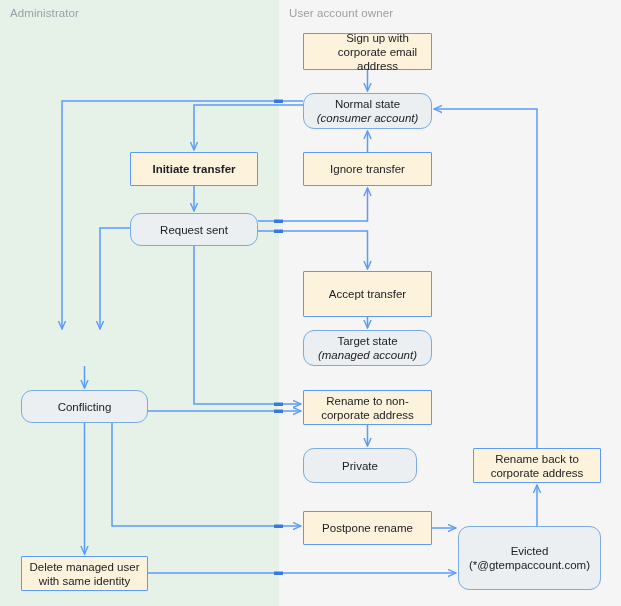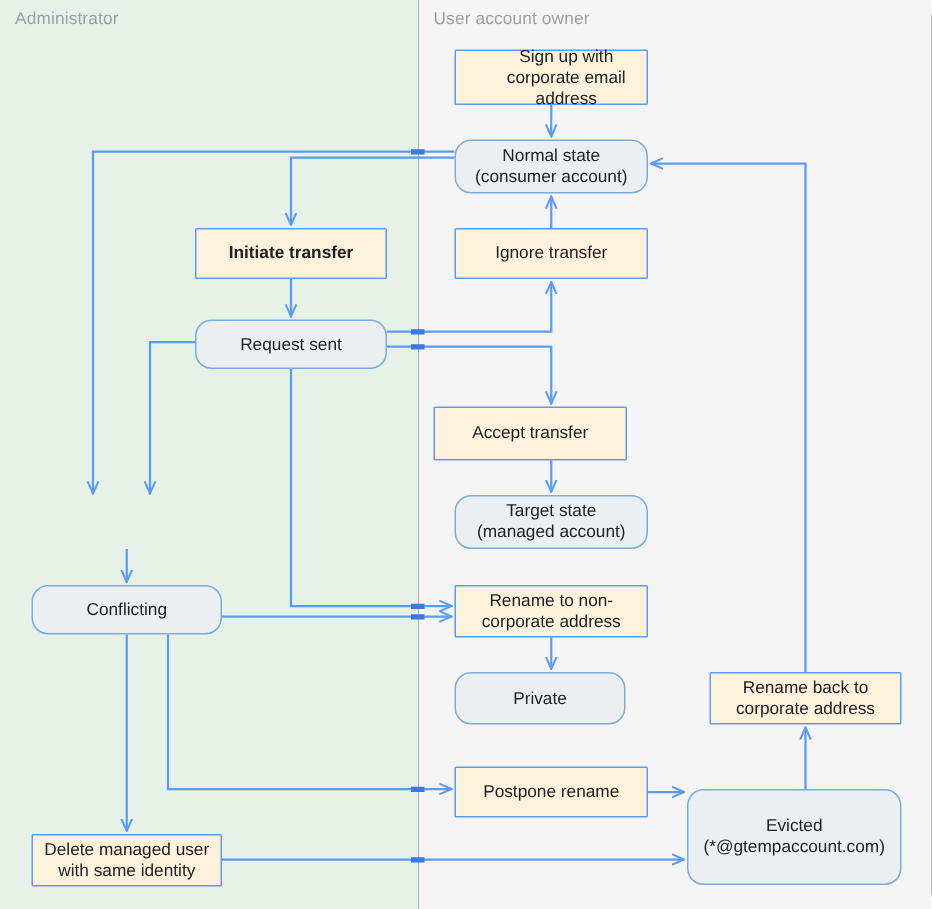--- a/index.html
+++ b/index.html
@@ -1,27 +1,27 @@
 <!DOCTYPE html>
 <html><head>
 <meta charset="utf-8">
 <style>
   html,body{margin:0;padding:0;background:#ffffff;}
   body{width:621px;height:606px;overflow:hidden;
        font-family:"Liberation Sans","DejaVu Sans",sans-serif;}
-  #canvas{position:relative;width:621px;height:606px;background:#000000;border-radius:11px;}
+  #canvas{position:relative;width:621px;height:606px;background:#0c4a6e;border-radius:11px;}
 
   .lane{position:absolute;top:0;height:606px;}
   .lane-label{position:absolute;font-size:11.5px;color:#9aa0a6;letter-spacing:.1px;}
 
   .node{position:absolute;box-sizing:border-box;
         display:flex;align-items:center;justify-content:center;text-align:center;
         font-size:11.5px;line-height:14px;color:#202124;padding:2px 4px;}
   .node .lbl{display:block;}
-  .node .lbl .it{display:block;}
+  .node .lbl .it{font-style:italic;display:block;}
   .action{background:#fdf3dc;border:1.2px solid #5b9bf8;border-radius:1px;}
   .state{background:#eceff1;border:1.2px solid #7aace0;border-radius:11px;}
 
   svg#wires{position:absolute;left:0;top:0;width:621px;height:606px;
             pointer-events:none;}
   svg#wires path,svg#wires line{fill:none;stroke:#5b9bf8;stroke-width:1.5;}
   svg#wires .junction{fill:#3a7ae0;stroke:none;}
 </style>
 </head>
 <body>
@@ -104,21 +104,21 @@
   </div>
 
   <div class="node action" style="left:303px;top:152px;width:129px;height:34px;align-items:center;">
     <span class="lbl">Ignore transfer</span>
   </div>
 
   <div class="node state" style="left:130px;top:213px;width:128px;height:33px;">
     <span class="lbl">Request sent</span>
   </div>
 
-  <div class="node action" style="left:289px;top:271px;width:129px;height:36px;">
+  <div class="node action" style="left:303px;top:271px;width:129px;height:46px;">
     <span class="lbl">Accept transfer</span>
   </div>
 
   <div class="node state" style="left:303px;top:330px;width:129px;height:36px;">
     <span class="lbl">
       <span>Target state</span>
       <span class="it">(managed account)</span>
     </span>
   </div>
 

